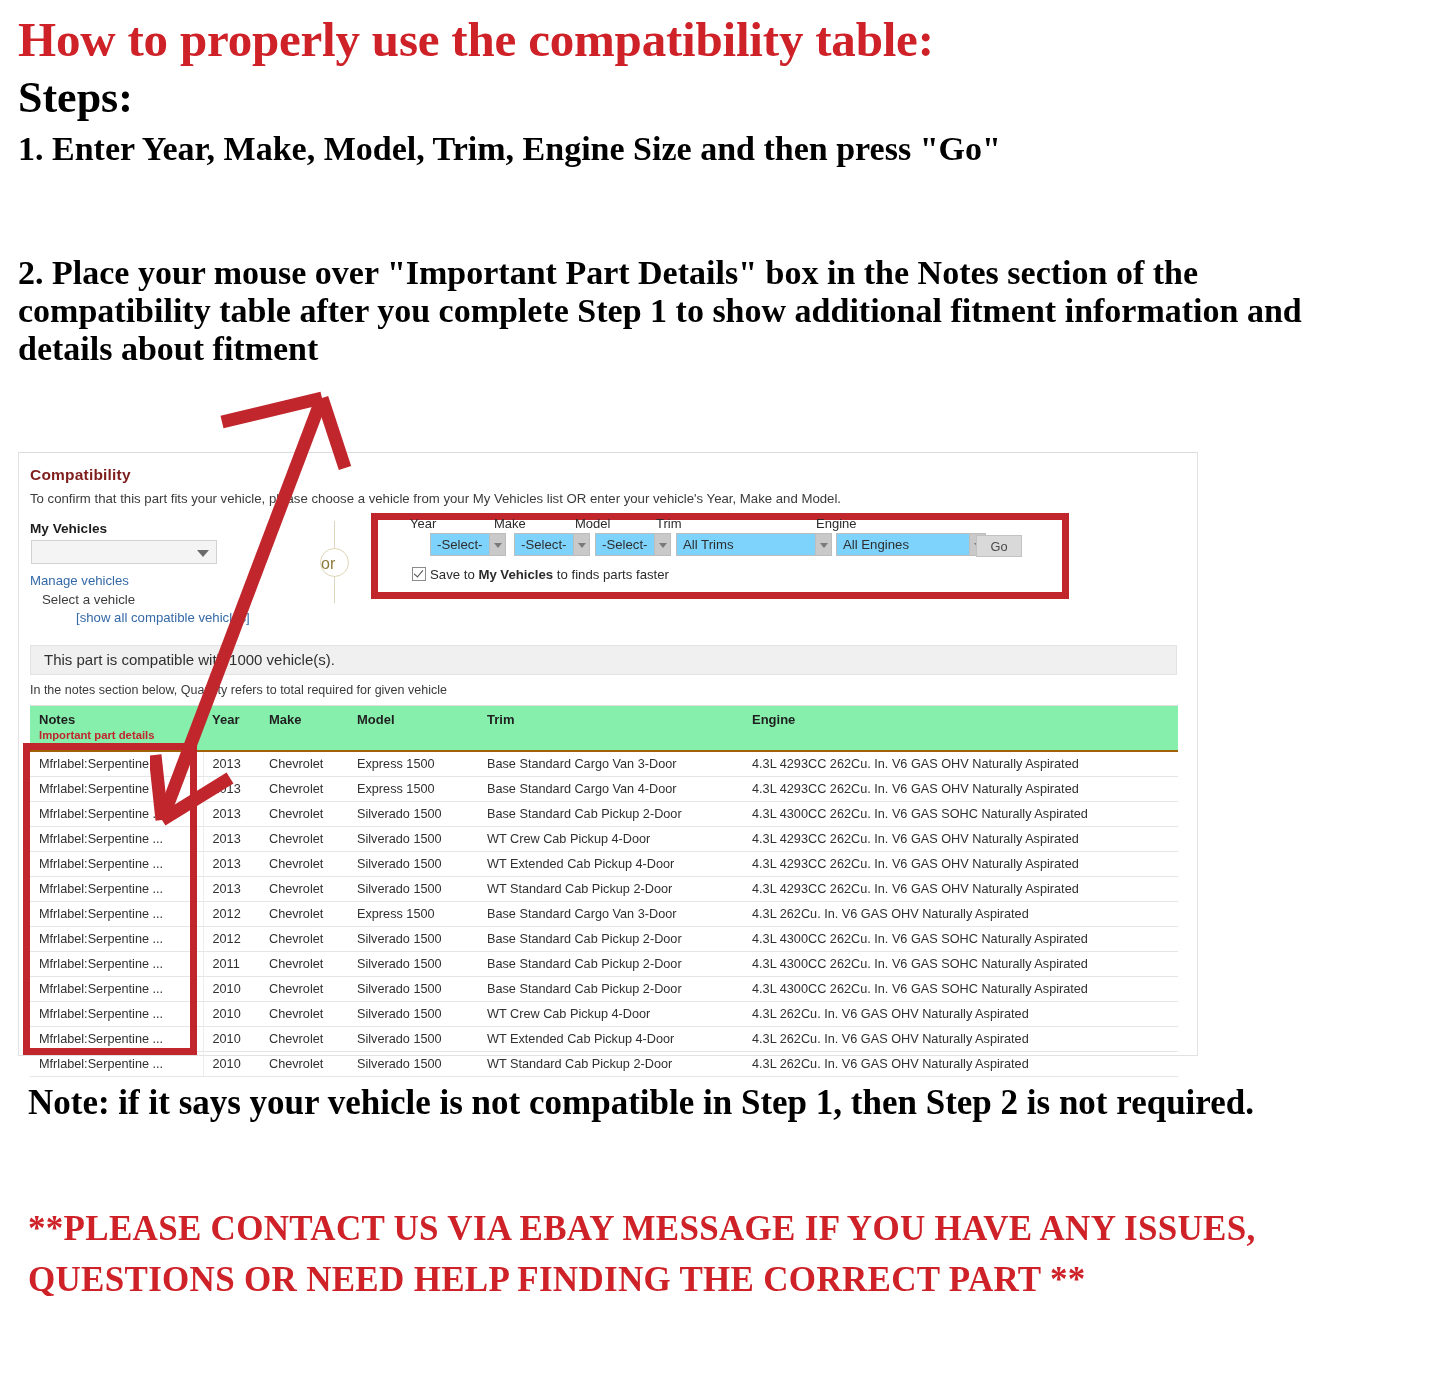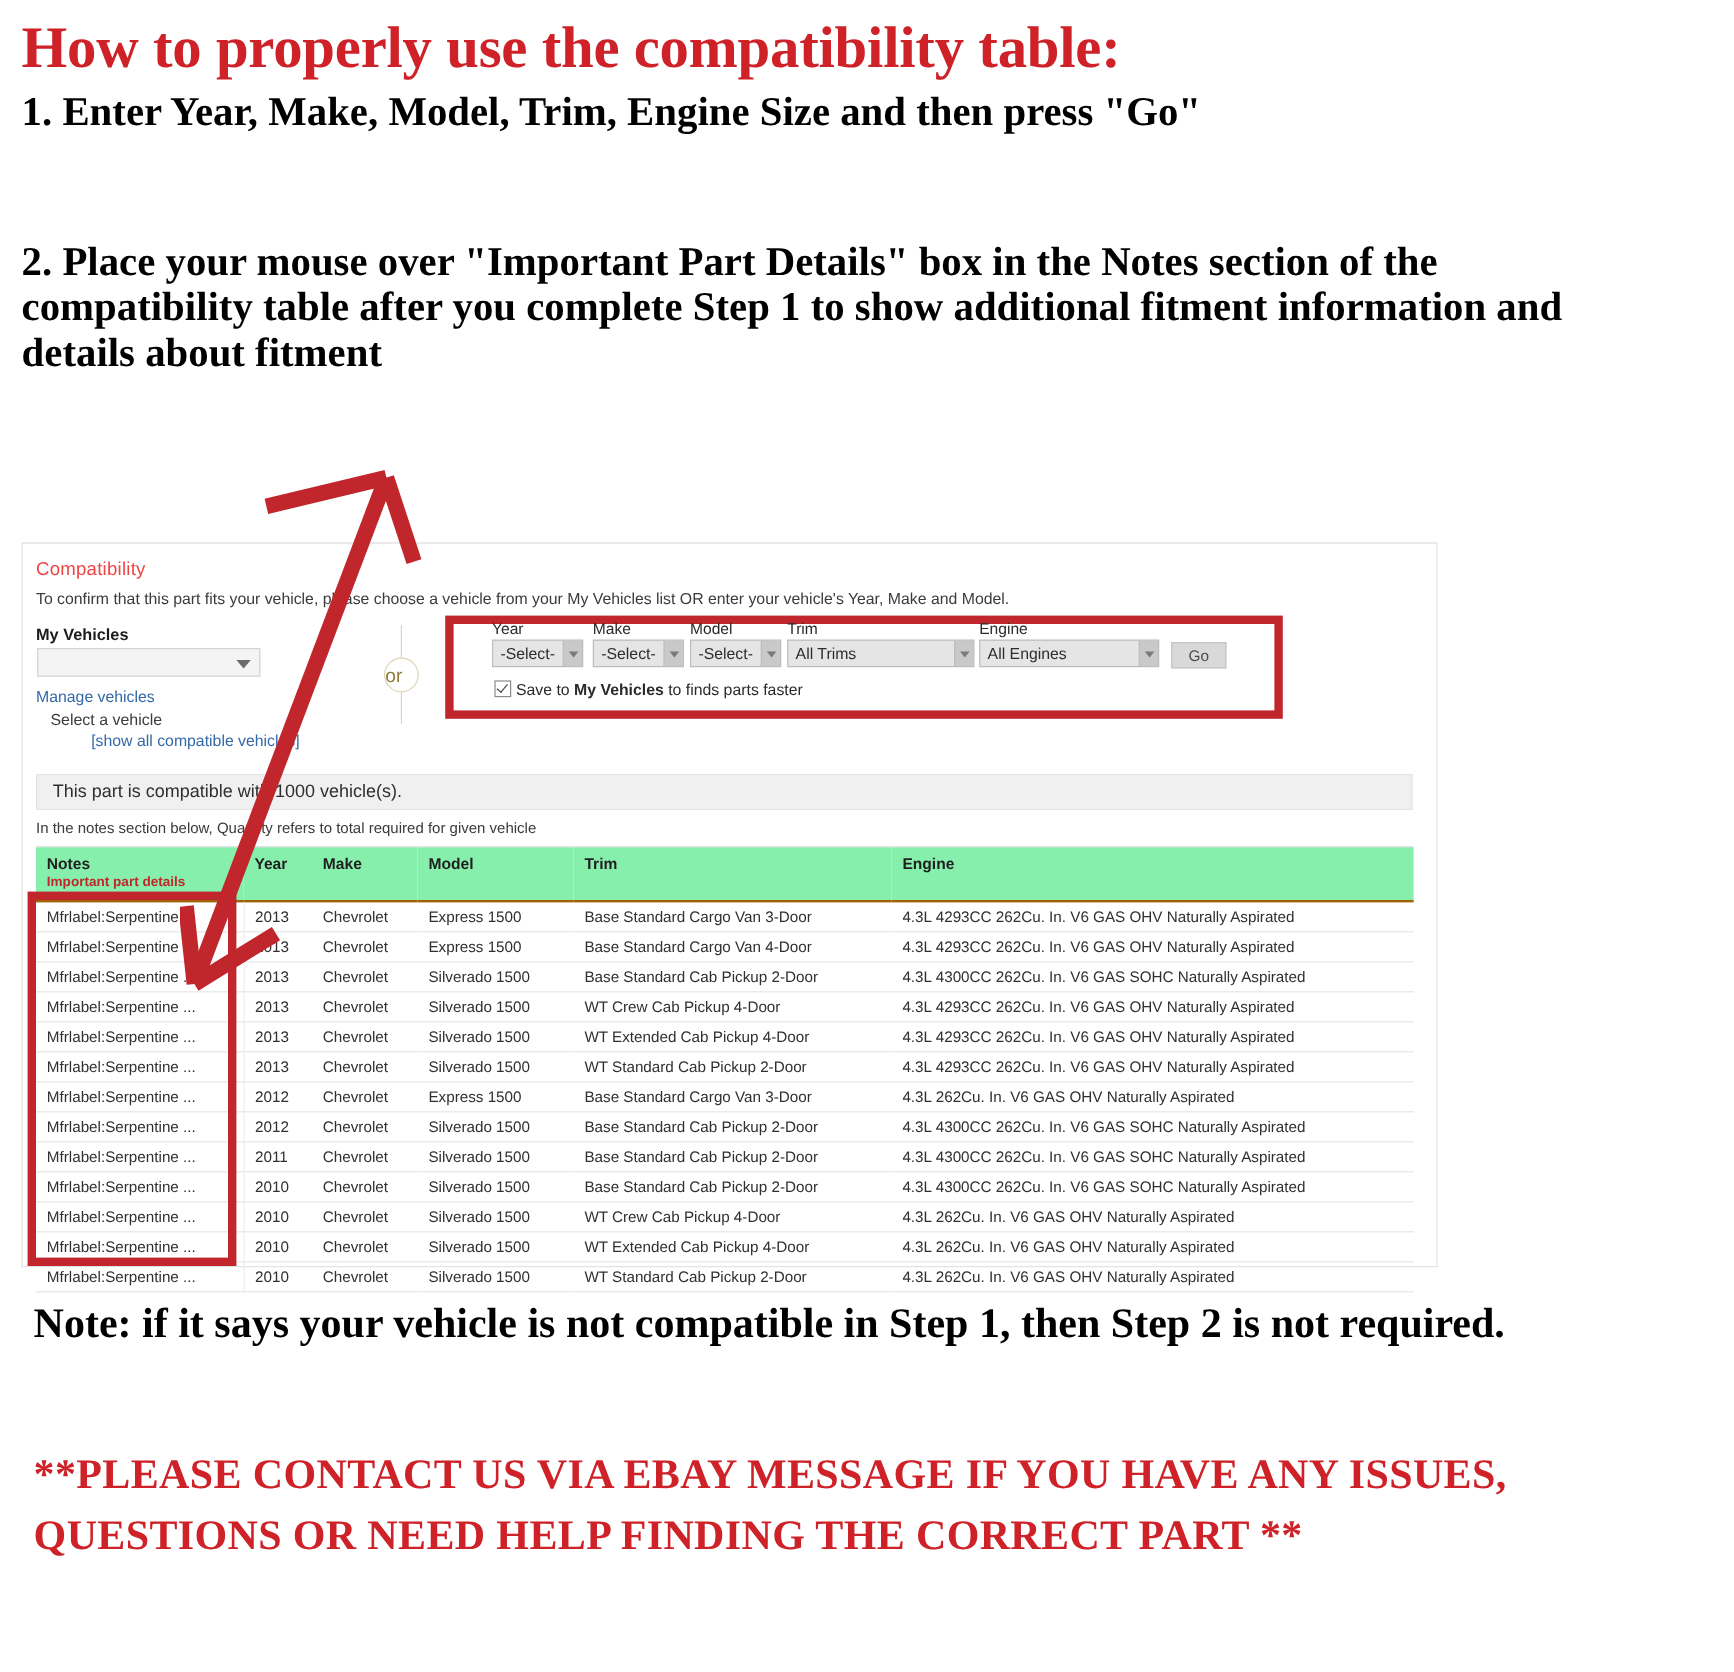--- a/index.html
+++ b/index.html
@@ -67,22 +67,22 @@
     font-family: "Liberation Sans", sans-serif;
     box-sizing: border-box;
   }
   .panel-inner { position: relative; width: 100%; height: 100%; }
 
   .compat-title {
     position: absolute;
     left: 11px;
     top: 13px;
     font-size: 15.5px;
-    font-weight: normal;
-    color: #ef4444;
+    font-weight: bold;
+    color: #7f1d1d;
     letter-spacing: 0.2px;
   }
   .compat-sub {
     position: absolute;
     left: 11px;
     top: 38px;
     font-size: 13.2px;
     color: #3b3b3b;
   }
 
@@ -181,26 +181,27 @@
   }
 
   .field { position: absolute; top: 63px; }
   .field-label {
     font-size: 13px;
     color: #2b2b2b;
     margin-bottom: 2px;
     display: block;
   }
   .dropdown {
-    background: #e5e5e5;
+    background: #7dd3fc;
     border: 1px solid #bdbdbd;
     height: 23px;
     position: relative;
     box-sizing: border-box;
     display: block;
+    margin-left: 20px;
   }
   .dd-text {
     position: absolute;
     left: 6px;
     top: 3px;
     font-size: 13.2px;
     color: #2e2e2e;
     white-space: nowrap;
   }
   .dd-btn {
@@ -395,20 +396,21 @@
     font-size: 35px;
     line-height: 1.47;
     letter-spacing: 0.3px;
   }
 </style>
 </head>
 <body>
 
 <div class="instructions">
   <div class="heading-red">How to properly use the compatibility table:</div>
+  <div class="heading-steps">Steps:</div>
   <div class="step-line step-1">1. Enter Year, Make, Model, Trim, Engine Size and then press "Go"</div>
   <div class="step-line step-2">2. Place your mouse over "Important Part Details" box in the Notes section of the compatibility table after you complete Step 1 to show additional fitment information and details about fitment</div>
 </div>
 
 <div class="panel">
   <div class="panel-inner">
 
     <div class="compat-title">Compatibility</div>
     <div class="compat-sub">To confirm that this part fits your vehicle, please choose a vehicle from your My Vehicles list OR enter your vehicle's Year, Make and Model.</div>
 

